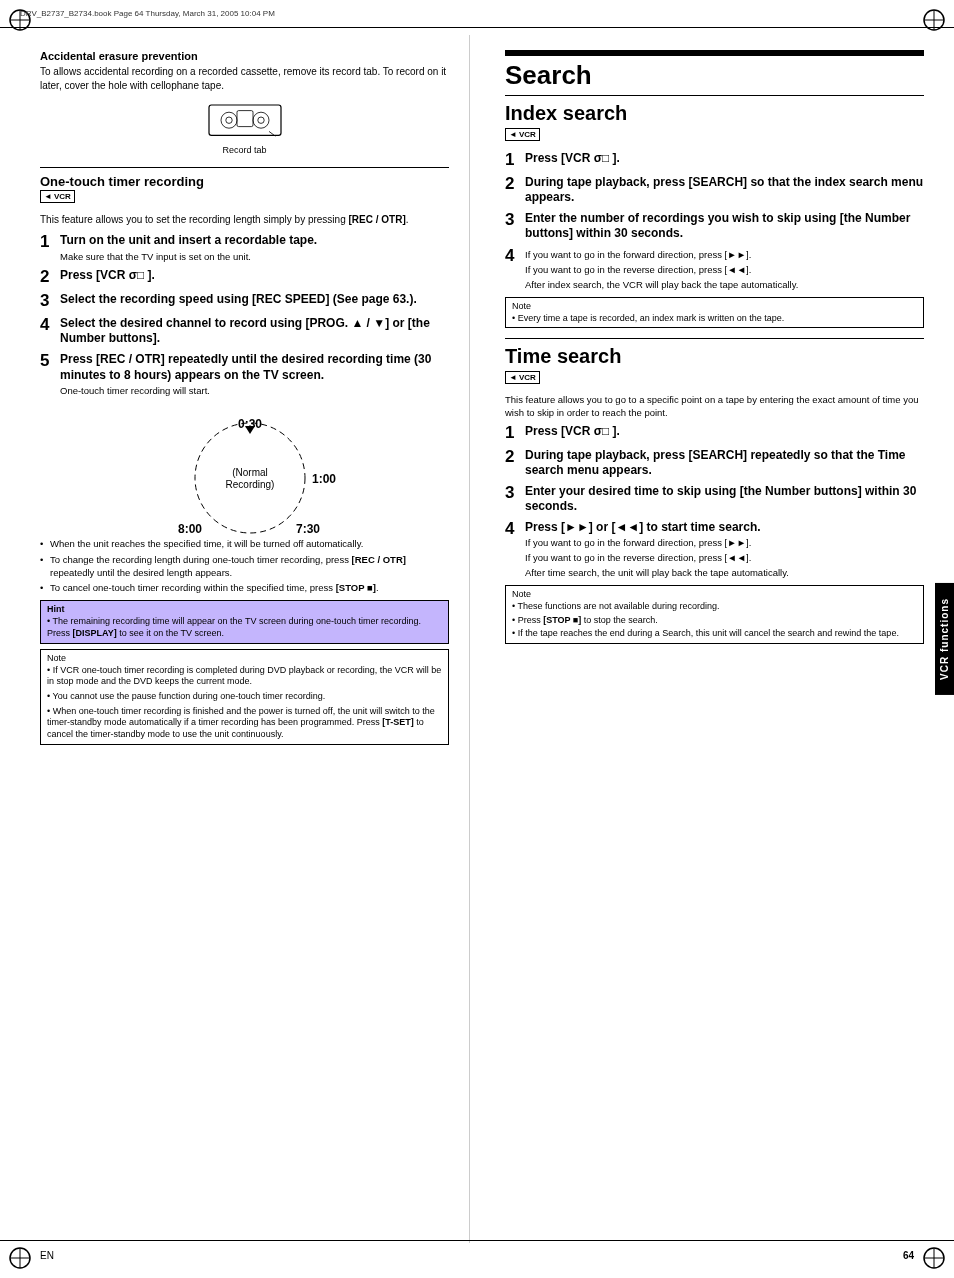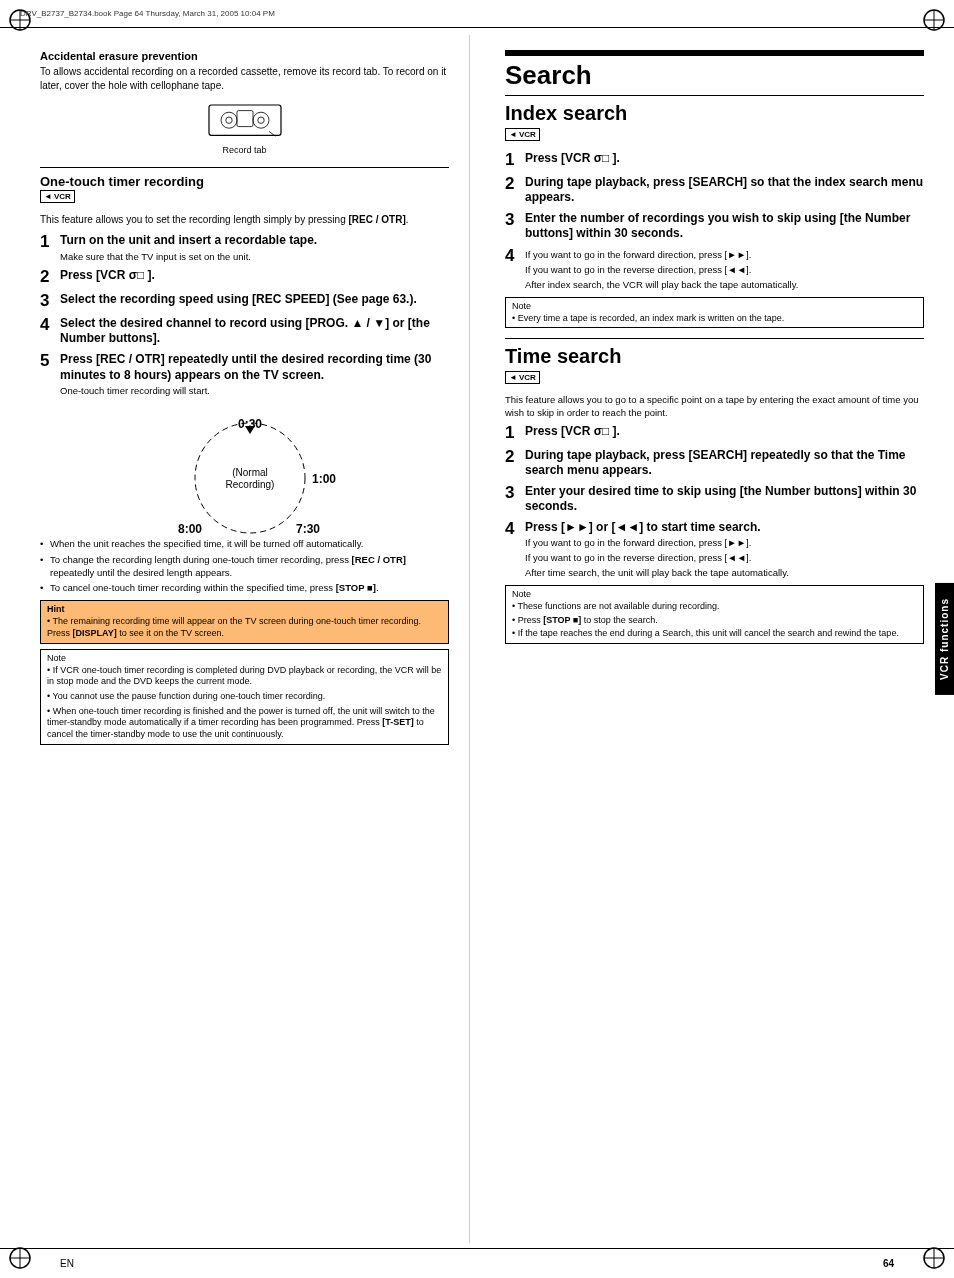--- a/index.html
+++ b/index.html
@@ -201,21 +201,21 @@
       margin-bottom: 2px;
     }
     .note-box-content {
       font-size: 9px;
       line-height: 1.3;
     }
     .hint-box {
       border: 1px solid #000;
       padding: 3px 6px;
       margin: 5px 0;
-      background: #fdba74;
+      background: #c4b5fd;
     }
     .hint-box-title {
       font-size: 9px;
       font-weight: bold;
       margin-bottom: 2px;
     }
 
     
     .side-tab {
       position: absolute;
@@ -229,29 +229,29 @@
       transform: translateY(-50%) rotate(180deg);
       font-size: 10px;
       font-weight: bold;
       padding: 15px 4px;
       letter-spacing: 1px;
     }
 
     
     .bottom-bar {
       position: absolute;
-      bottom: 0;
+      bottom: 8px;
       left: 0;
       right: 0;
       height: 30px;
       border-top: 1px solid #000;
       display: flex;
       align-items: center;
       justify-content: space-between;
-      padding: 0 60px;
+      padding: 0 40px;
     }
     .page-label {
       font-size: 10px;
     }
     .page-num {
       font-size: 10px;
       font-weight: bold;
     }
 
     

